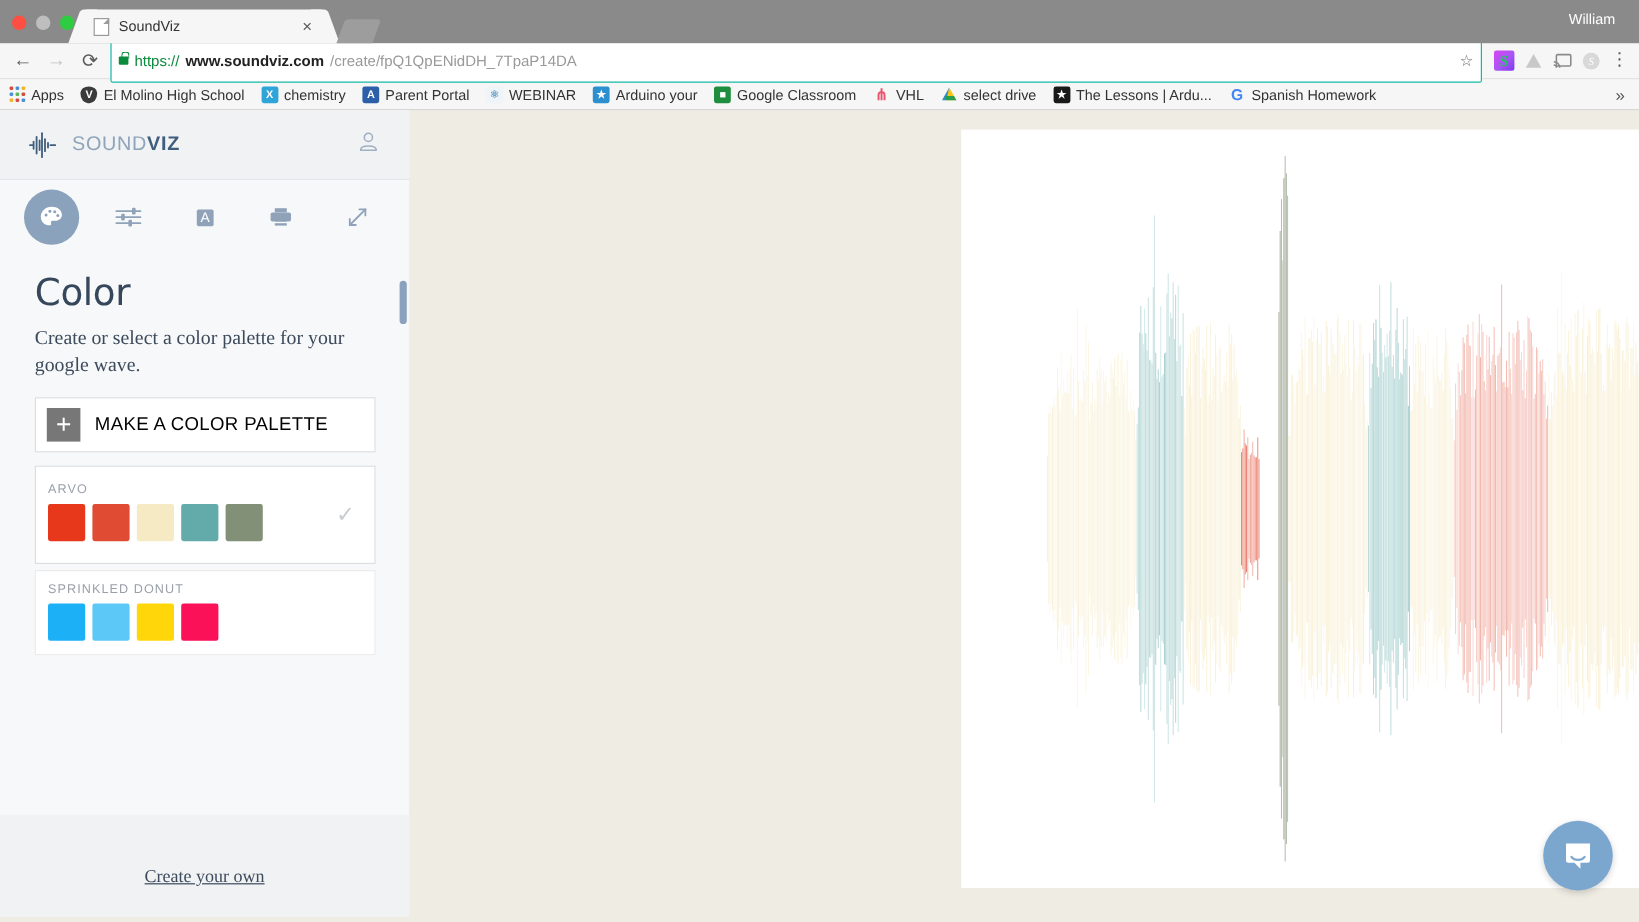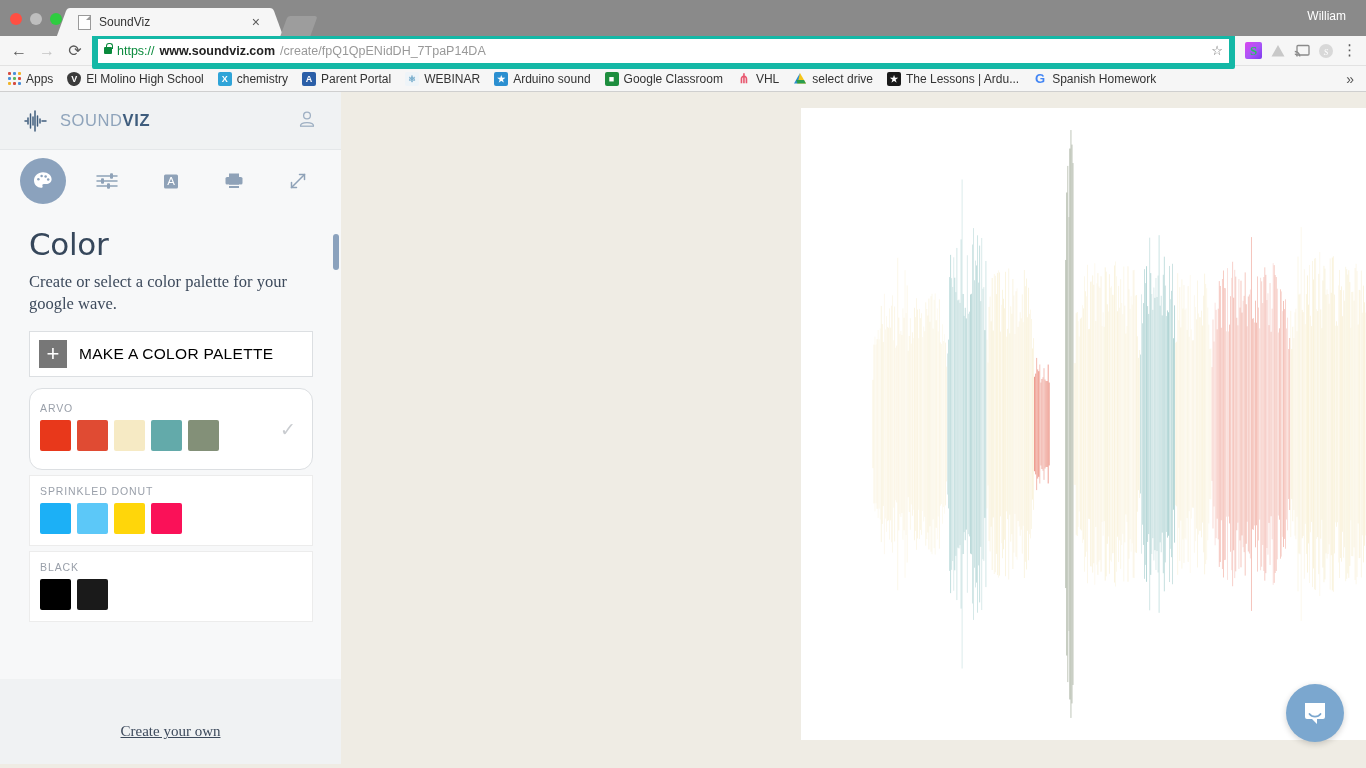--- a/index.html
+++ b/index.html
@@ -63,21 +63,21 @@
   .chrome-toolbar {
     height: 30px; background: #f6f6f6; display: flex; align-items: center;
     padding: 0 8px; gap: 6px; border-bottom: 1px solid #e2e2e2;
   }
   .navbtn {
     width: 22px; height: 22px; display: flex; align-items: center;
     justify-content: center; color: #5a5a5a; font-size: 16px; cursor: pointer;
   }
   .navbtn.disabled { color: #c4c4c4; }
   .omnibox {
-    flex: 1; height: 36px; background: #fff; border: 6px solid #14b8a6;
+    flex: 1; height: 36px; background: #fff; border: 1px solid #14b8a6;
     border-radius: 2px; display: flex; align-items: center; padding: 0 6px;
     font-size: 12.5px; gap: 5px; overflow: hidden;
   }
   .lock { width: 8px; height: 7px; background: #0a8a3c; border-radius: 1px; position: relative; flex:0 0 auto;}
   .lock::before {
     content:""; position:absolute; left: 1.5px; top: -4px; width: 5px; height: 5px;
     border: 1.5px solid #0a8a3c; border-bottom: none;
     border-top-left-radius: 3px; border-top-right-radius: 3px;
   }
   .url-scheme { color: #0a8a3c; }
@@ -160,21 +160,21 @@
     width: 28px; height: 28px; background: #777; color: #fff; margin-left: 9px;
     display: flex; align-items: center; justify-content: center;
     font-size: 22px; line-height: 1; font-weight: 300;
   }
   .mp-label { font-size: 15.5px; color: #000000; letter-spacing: .3px; margin-left: 12px; }
 
   .palette {
     background: #fff; border: 1px solid #ececec; padding: 9px 10px 11px 10px;
     margin-bottom: 5px; position: relative; cursor: pointer;
   }
-  .palette.selected { border-color: #dcdfe2; padding-bottom: 18px; padding-top: 13px; border-radius: 13px; }
+  .palette.selected { border-color: #dcdfe2; padding-bottom: 18px; padding-top: 13px; }
   .pal-name {
     font-size: 10.5px; color: #9aa0aa; letter-spacing: .9px; margin-bottom: 6px;
   }
   .swatches { display: flex; gap: 6px; }
   .sw { width: 31px; height: 31px; border-radius: 2px; }
   .pal-check {
     position: absolute; right: 16px; top: 50%; transform: translateY(-50%);
     color: #c9ccd0; font-size: 19px;
   }
 
@@ -295,21 +295,21 @@
   <div class="bm">
     <span class="bm-ico" style="background:#2b5fa8">A</span>
     <span>Parent Portal</span>
   </div>
   <div class="bm">
     <span class="bm-ico" style="background:#eef4f8;color:#6fa8c9">⚛</span>
     <span>WEBINAR</span>
   </div>
   <div class="bm">
     <span class="bm-ico" style="background:#2b8fd0">★</span>
-    <span>Arduino sound</span>
+    <span>Arduino your</span>
   </div>
   <div class="bm">
     <span class="bm-ico" style="background:#1e8e3e">■</span>
     <span>Google Classroom</span>
   </div>
   <div class="bm">
     <span class="bm-ico" style="background:transparent;color:#e8566e;font-size:13px">⋔</span>
     <span>VHL</span>
   </div>
   <div class="bm">
@@ -436,27 +436,20 @@
         <div class="palette">
           <div class="pal-name">SPRINKLED DONUT</div>
           <div class="swatches">
             <span class="sw" style="background: rgb(28, 176, 246);"></span>
             <span class="sw" style="background: rgb(92, 200, 248);"></span>
             <span class="sw" style="background: rgb(255, 214, 10);"></span>
             <span class="sw" style="background: rgb(250, 17, 88);"></span>
           </div>
         </div>
 
-        <div class="palette">
-          <div class="pal-name">BLACK</div>
-          <div class="swatches">
-            <span class="sw" style="background: rgb(0, 0, 0);"></span>
-            <span class="sw" style="background: rgb(26, 26, 26);"></span>
-          </div>
-        </div>
       </div>
       <div class="sb-scrollbar"></div>
     </div>
 
     <div class="sb-footer">
       <a class="create-own">Create your own</a>
     </div>
   </aside>
 
   <section class="canvas-wrap">

